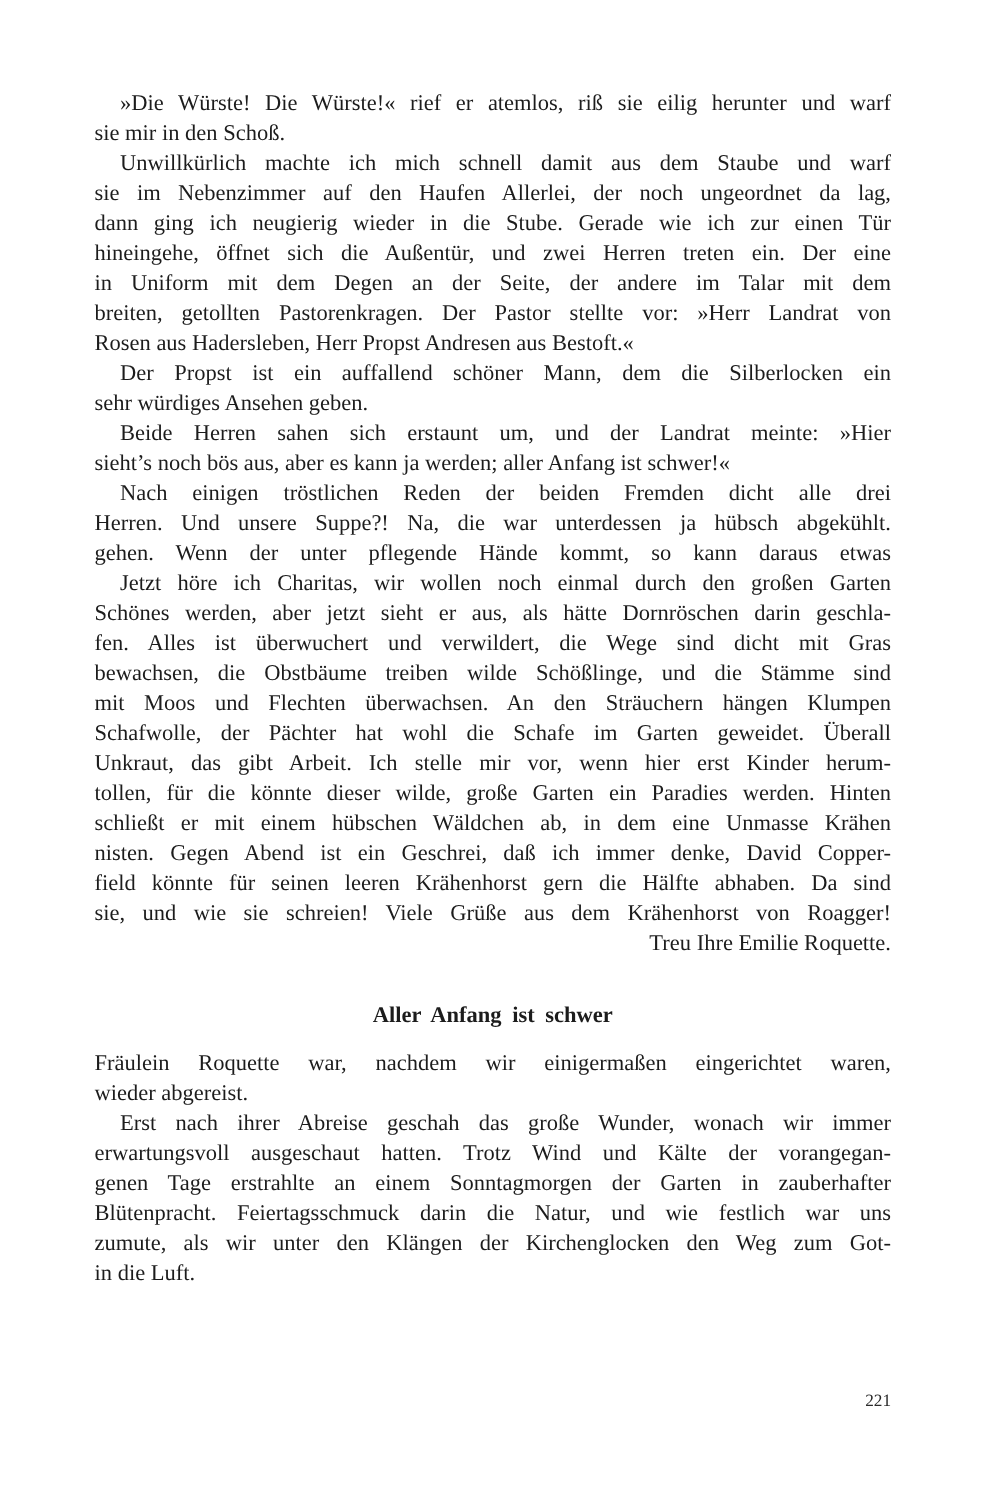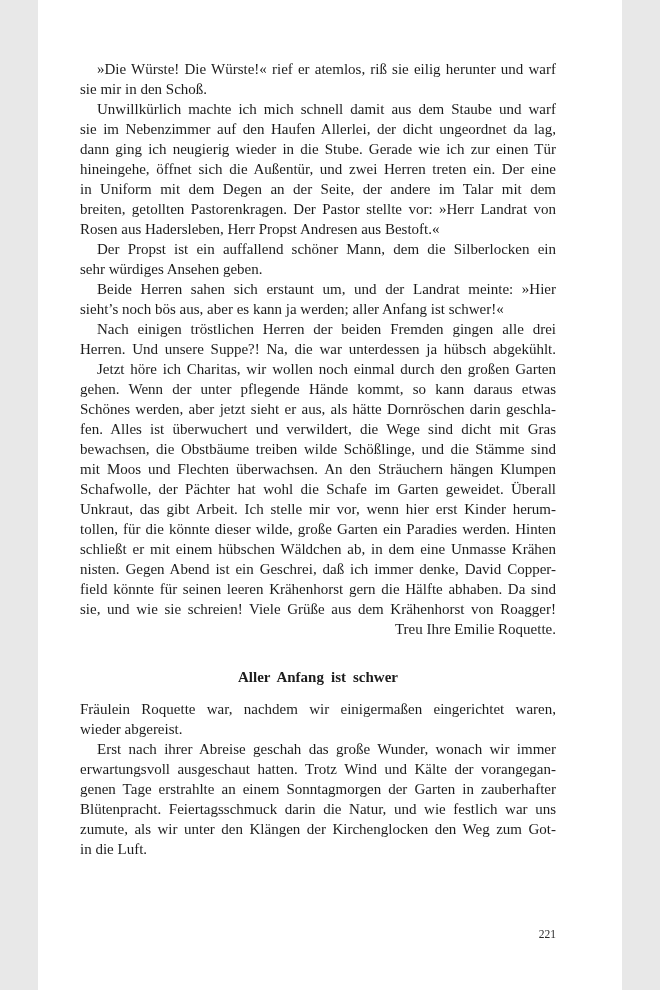--- a/index.html
+++ b/index.html
@@ -1,23 +1,23 @@
 <!DOCTYPE html>
 <html lang="de"><head>
 <meta charset="utf-8">
 <style>
   html, body { margin: 0; padding: 0; background: #e8e8e8; }
   .page {
     position: relative;
-    width: 584px;
+    width: 660px;
     height: 990px;
     margin: 0 auto;
     background: #ffffff;
     box-sizing: border-box;
-    padding: 59px 66px 0 42px;
+    padding: 59px 66px 0 63px;
     font-family: "Liberation Serif", "DejaVu Serif", serif;
     font-size: 15px;
     line-height: 20px;
     color: #1c1c1c;
     overflow: hidden;
   }
   .para { margin: 0; }
   .line {
     height: 20px;
     max-height: 20px;
@@ -56,42 +56,42 @@
 <body>
 
 <div class="page">
   <div id="content-host">
       <div class="para">
         <div class="line indent">»Die Würste! Die Würste!« rief er atemlos, riß sie eilig herunter und warf</div>
         <div class="line last">sie mir in den Schoß.</div>
       </div>
       <div class="para">
         <div class="line indent">Unwillkürlich machte ich mich schnell damit aus dem Staube und warf</div>
-        <div class="line">sie im Nebenzimmer auf den Haufen Allerlei, der dicht ungeordnet da lag,</div>
+        <div class="line">sie im Nebenzimmer auf den Haufen Allerlei, der noch ungeordnet da lag,</div>
         <div class="line">dann ging ich neugierig wieder in die Stube. Gerade wie ich zur einen Tür</div>
         <div class="line">hineingehe, öffnet sich die Außentür, und zwei Herren treten ein. Der eine</div>
         <div class="line">in Uniform mit dem Degen an der Seite, der andere im Talar mit dem</div>
         <div class="line">breiten, getollten Pastorenkragen. Der Pastor stellte vor: »Herr Landrat von</div>
         <div class="line last">Rosen aus Hadersleben, Herr Propst Andresen aus Bestoft.«</div>
       </div>
       <div class="para">
         <div class="line indent">Der Propst ist ein auffallend schöner Mann, dem die Silberlocken ein</div>
         <div class="line last">sehr würdiges Ansehen geben.</div>
       </div>
       <div class="para">
         <div class="line indent">Beide Herren sahen sich erstaunt um, und der Landrat meinte: »Hier</div>
         <div class="line last">sieht’s noch bös aus, aber es kann ja werden; aller Anfang ist schwer!«</div>
       </div>
       <div class="para">
-        <div class="line indent">Nach einigen tröstlichen Herren der beiden Fremden gingen alle drei</div>
+        <div class="line indent">Nach einigen tröstlichen Reden der beiden Fremden dicht alle drei</div>
         <div class="line">Herren. Und unsere Suppe?! Na, die war unterdessen ja hübsch abgekühlt.</div>
       </div>
       <div class="para">
+        <div class="line">gehen. Wenn der unter pflegende Hände kommt, so kann daraus etwas</div>
         <div class="line indent">Jetzt höre ich Charitas, wir wollen noch einmal durch den großen Garten</div>
-        <div class="line">gehen. Wenn der unter pflegende Hände kommt, so kann daraus etwas</div>
         <div class="line">Schönes werden, aber jetzt sieht er aus, als hätte Dornröschen darin geschla-</div>
         <div class="line">fen. Alles ist überwuchert und verwildert, die Wege sind dicht mit Gras</div>
         <div class="line">bewachsen, die Obstbäume treiben wilde Schößlinge, und die Stämme sind</div>
         <div class="line">mit Moos und Flechten überwachsen. An den Sträuchern hängen Klumpen</div>
         <div class="line">Schafwolle, der Pächter hat wohl die Schafe im Garten geweidet. Überall</div>
         <div class="line">Unkraut, das gibt Arbeit. Ich stelle mir vor, wenn hier erst Kinder herum-</div>
         <div class="line">tollen, für die könnte dieser wilde, große Garten ein Paradies werden. Hinten</div>
         <div class="line">schließt er mit einem hübschen Wäldchen ab, in dem eine Unmasse Krähen</div>
         <div class="line">nisten. Gegen Abend ist ein Geschrei, daß ich immer denke, David Copper-</div>
         <div class="line">field könnte für seinen leeren Krähenhorst gern die Hälfte abhaben. Da sind</div>

